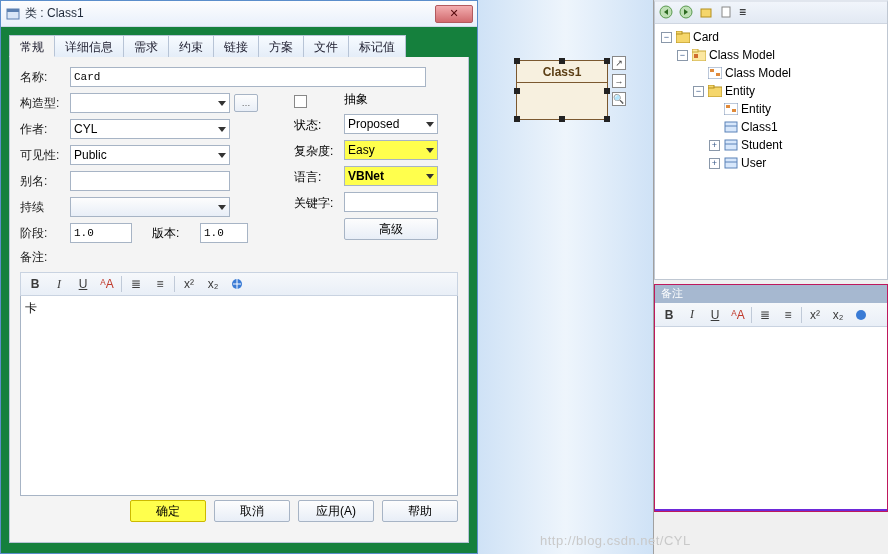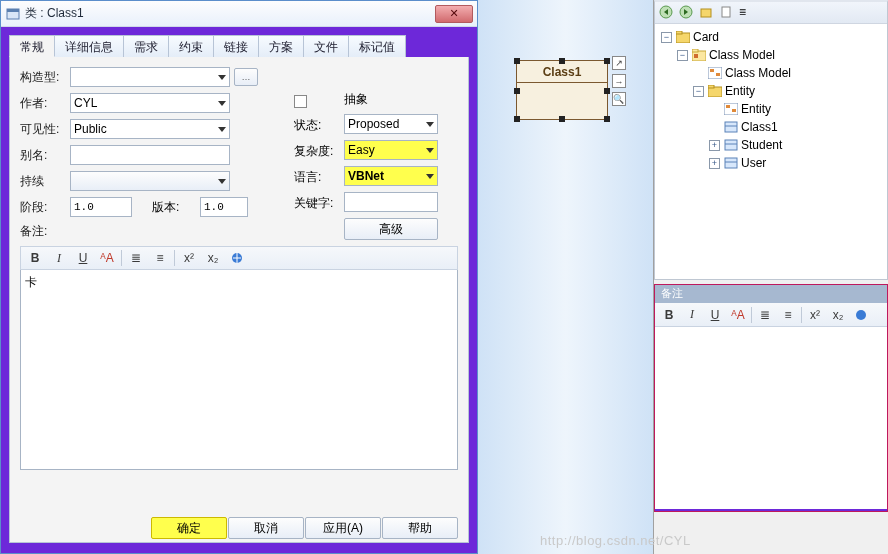--- a/index.html
+++ b/index.html
@@ -1,17 +1,17 @@
 <!DOCTYPE html>
 <html><head>
 <meta charset="utf-8">
 <style>
 *{box-sizing:border-box;margin:0;padding:0;font-family:"Microsoft YaHei",SimSun,Tahoma,sans-serif;font-size:12px}
 body{width:888px;height:554px;background:#f0f0f0;position:relative;overflow:hidden}
-.dialog{position:absolute;left:0;top:0;width:478px;height:554px;border:1px solid #5b8ecb;background:#6d28d9;box-shadow:2px 2px 6px rgba(0,0,0,.3)}
+.dialog{position:absolute;left:0;top:0;width:478px;height:554px;border:1px solid #5b8ecb;background:#15803d;box-shadow:2px 2px 6px rgba(0,0,0,.3)}
 .titlebar{height:26px;background:linear-gradient(#fdfdfe,#e8f0fb);display:flex;align-items:center;padding:0 4px;border-bottom:1px solid #cfd9e8}
 .titlebar .ico{width:16px;height:16px;margin-right:4px;display:inline-flex;align-items:center;justify-content:center}
 .titlebar .title{flex:1;color:#1f2a3a}
 .titlebar .close{width:38px;height:18px;background:linear-gradient(#f3aeb0,#d16a6e);border:1px solid #b25a5e;border-radius:2px;color:#54090c;display:inline-flex;align-items:center;justify-content:center;font-size:11px}
 .tabs{display:flex;height:22px;margin:8px 8px 0 8px}
 .tab{padding:3px 10px 0;border:1px solid #b7c4d6;border-bottom:none;background:linear-gradient(#f7fbff,#e4edf8);margin-right:-1px;color:#223}
 .tab.active{background:#f4f4f4;border-bottom:1px solid #f4f4f4;position:relative;z-index:2}
 .panel{margin:0 8px;border:1px solid #b7c4d6;border-top:none;padding:10px;background:#f4f4f4;height:486px;position:relative}
 .row{display:flex;align-items:center;margin-bottom:6px}
 .lab{width:50px;color:#1a1a1a}
@@ -30,21 +30,21 @@
 .btn{height:22px;padding:0 14px;border:1px solid #a7b4c5;background:linear-gradient(#fdfdfd,#e8eef7);border-radius:2px}
 .advbtn{width:94px;margin-left:50px}
 .toolbar{display:flex;align-items:center;height:24px;border:1px solid #c9d3e1;background:linear-gradient(#f6f8fb,#e9eff7);margin-top:6px;gap:4px;padding:0 4px}
 .tbtn{width:20px;height:20px;display:inline-flex;align-items:center;justify-content:center;color:#3a3a3a;font-size:12px}
 .tbtn.b{font-weight:bold}
 .tbtn.i{font-style:italic;font-family:Georgia}
 .tbtn.u{text-decoration:underline}
 .tbtn.color{color:#c0392b;font-weight:normal}
 .sep{width:1px;height:16px;background:#c0cad8}
 .editor{width:100%;height:200px;border:1px solid #a7b4c5;background:#fff;padding:4px;margin-top:0;border-top:none}
-.dlgbtns{position:absolute;bottom:3px;right:10px;display:flex;gap:1px}
+.dlgbtns{position:absolute;bottom:20px;right:10px;display:flex;gap:8px}
 .dlgbtns .btn{width:76px}
 .btn.primary{background:#ffff4d;border-color:#ccb900}
 
 .canvas{position:absolute;left:478px;top:0;width:176px;height:554px;background:linear-gradient(90deg,#cfe2f6,#eef5fc 50%,#cfe2f6);border-right:1px solid #a0a0a0}
 .clsbox{position:absolute;left:38px;top:60px;width:92px;height:60px;background:#f7f0df;border:1px solid #7b582f}
 .clsbox .hdr{height:22px;border-bottom:1px solid #7b582f;display:flex;align-items:center;justify-content:center;font-weight:bold;color:#5b3e14}
 .handle{position:absolute;width:6px;height:6px;background:#222}
 .arrowbtn{position:absolute;width:14px;height:14px;border:1px solid #888;background:#fff;display:flex;align-items:center;justify-content:center;font-size:9px;color:#444}
 .tree-pane{position:absolute;left:654px;top:0;width:234px;height:280px;background:#fff;border:1px solid #bfc7d2;border-top:2px solid #e1e6ee}
 .tree-tb{height:22px;background:linear-gradient(#f1f5fb,#e2e9f3);border-bottom:1px solid #cfd6e1;display:flex;align-items:center;gap:4px;padding:0 4px}
@@ -83,20 +83,24 @@
     <div class="tab">约束</div>
     <div class="tab">链接</div>
     <div class="tab">方案</div>
     <div class="tab">文件</div>
     <div class="tab">标记值</div>
   </div>
 
   <div class="panel">
 
     <div class="row">
+      <span class="lab">名称:</span>
+      <input class="field" style="width: 356px;" value="Card">
+    </div>
+    <div class="row">
       <span class="lab">构造型:</span>
       <div class="field combo dd">
           <span></span>
           <span class="ddarrow"></span>
         </div>
       <span class="dotbtn">…</span>
     </div>
     <div class="row">
       <span class="lab">作者:</span>
       <div class="field combo dd">

